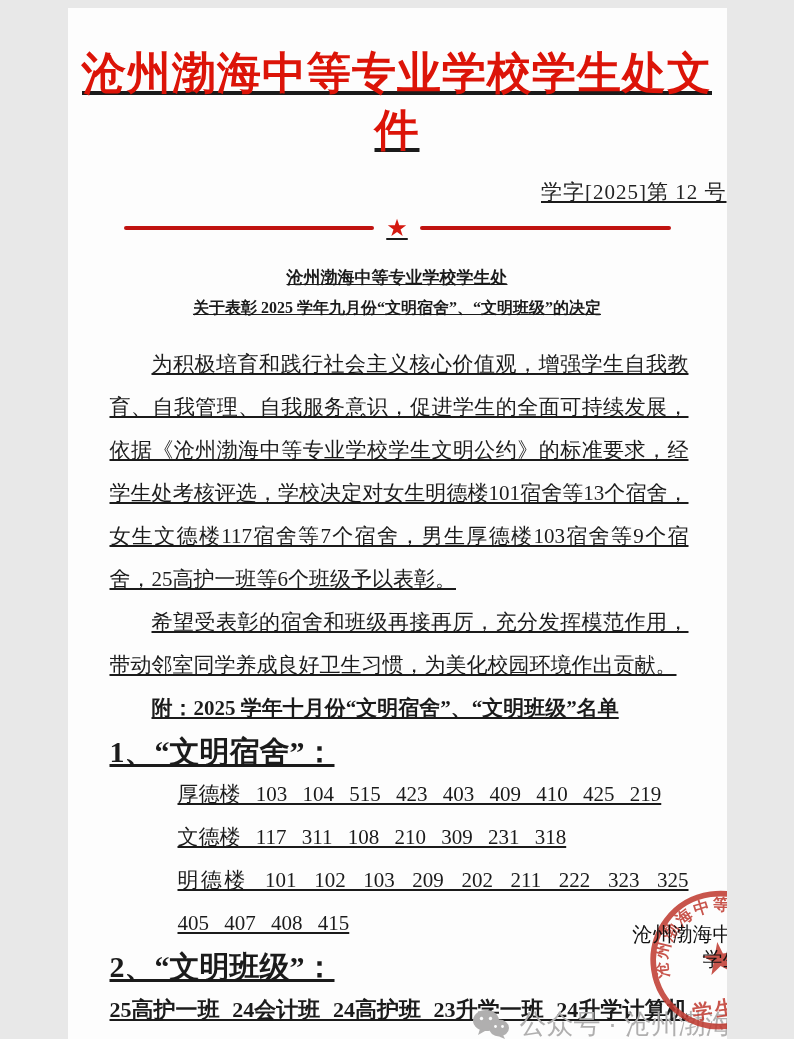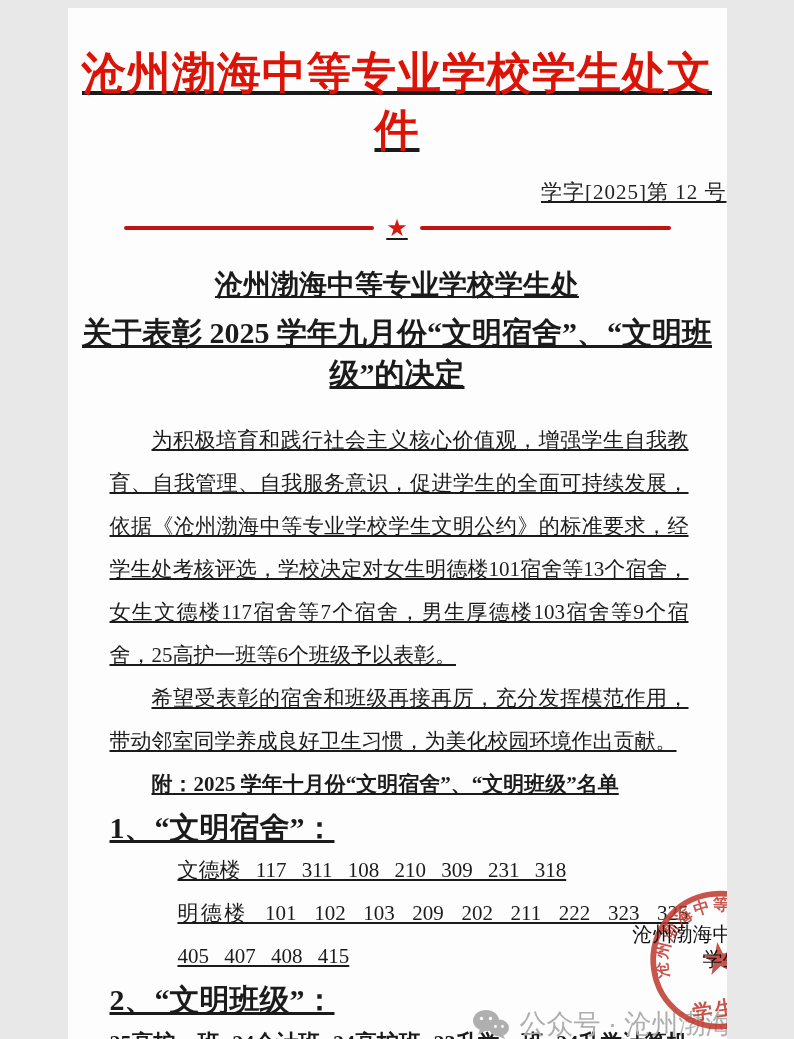--- a/index.html
+++ b/index.html
@@ -36,27 +36,27 @@
     display:flex;
     align-items:center;
     gap:12px;
   }
   .divider .rule{ flex:1; height:4px; background:#c01310; border-radius:2px; }
   .divider .star{ color:#d41910; font-size:24px; line-height:1;
     font-family:"DejaVu Sans",sans-serif; }
   .title-line1{
     margin-top:26px;
     text-align:center;
-    font-size:28px;
+    font-size:17px;
     font-weight:bold;
   }
   .title-line2{
     margin-top:9px;
     text-align:center;
-    font-size:30px;
+    font-size:16px;
     font-weight:bold;
   }
   .body-block{
     margin:24px 38px 0 42px;
     font-size:21px;
     line-height:43px;
     text-align:justify;
   }
   .para{ text-indent:2em; }
   .attachment{ text-indent:2em; font-weight:bold; }
@@ -110,20 +110,21 @@
   </div>
 
   <div class="title-line1">沧州渤海中等专业学校学生处</div>
   <div class="title-line2">关于表彰 2025 学年九月份“文明宿舍”、“文明班级”的决定</div>
 
   <div class="body-block">
     <div class="para">为积极培育和践行社会主义核心价值观，增强学生自我教育、自我管理、自我服务意识，促进学生的全面可持续发展，依据《沧州渤海中等专业学校学生文明公约》的标准要求，经学生处考核评选，学校决定对女生明德楼101宿舍等13个宿舍，女生文德楼117宿舍等7个宿舍，男生厚德楼103宿舍等9个宿舍，25高护一班等6个班级予以表彰。</div>
     <div class="para">希望受表彰的宿舍和班级再接再厉，充分发挥模范作用，带动邻室同学养成良好卫生习惯，为美化校园环境作出贡献。</div>
     <div class="attachment">附：2025 学年十月份“文明宿舍”、“文明班级”名单</div>
     <div class="section-heading">1、“文明宿舍”：</div>
+    <div class="dorm-row">厚德楼 103 104 515 423 403 409 410 425 219</div>
     <div class="dorm-row">文德楼 117 311 108 210 309 231 318</div>
     <div class="dorm-row">明德楼 101 102 103 209 202 211 222 323 325 405 407 408 415</div>
     <div class="section-heading">2、“文明班级”：</div>
     <div class="class-list">25高护一班 24会计班 24高护班 23升学一班 24升学计算机二班 24升学护理一班</div>
   </div>
 
   <div class="signature-block">
     <div>沧州渤海中等专业学校</div>
     <div>学生处</div>
   </div>

